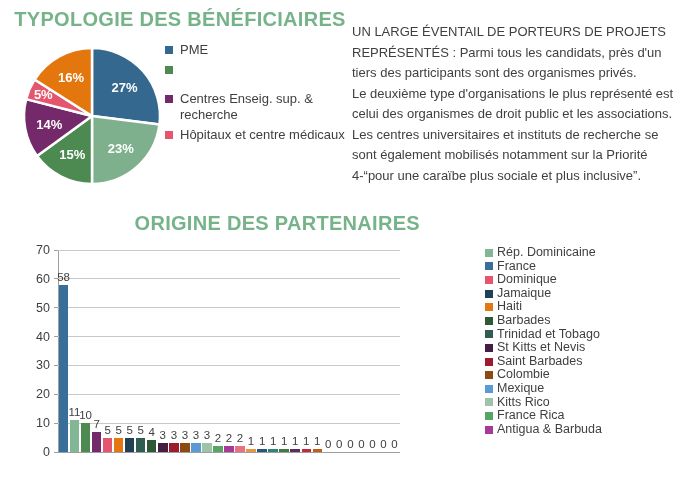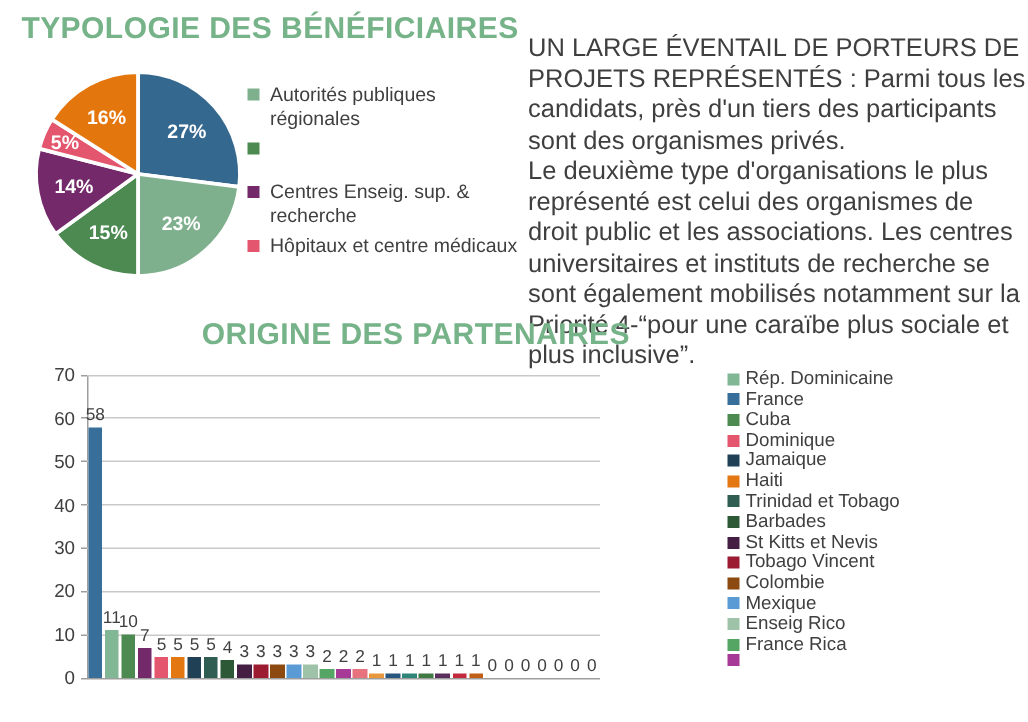--- a/index.html
+++ b/index.html
@@ -17,21 +17,21 @@
   .pie-label{font-weight:bold;font-size:13px;fill:#ffffff;}
   #pie-legend{
     position:absolute;left:165px;top:42px;width:185px;
     display:flex;flex-direction:column;font-size:13px;line-height:16px;
   }
   .pl-item{display:flex;align-items:flex-start;margin-bottom:4px;}
   .pl-item.gap-top{margin-top:13px;}
   .pl-swatch{width:8px;height:8px;flex:0 0 8px;margin:4px 7px 0 0;}
   .text-block{
     position:absolute;left:352px;top:22px;width:333px;
-    font-size:17px;line-height:20.5px;color:#3f3f3f;
+    font-size:13px;line-height:20.5px;color:#3f3f3f;
   }
   .text-block p{margin:0;}
   #bar-chart{position:absolute;left:58px;top:250px;width:342px;height:202px;}
   .gridline{position:absolute;left:0;width:342px;height:1px;background:#c9c9c9;}
   .tick{position:absolute;left:-4px;width:4px;height:1px;background:#9e9e9e;}
   .y-label{
     position:absolute;left:-40px;width:32px;text-align:right;
     font-size:12.5px;color:#404040;line-height:16px;
   }
   .y-axis{position:absolute;left:0;top:0;width:1px;height:202px;background:#9e9e9e;}
@@ -63,23 +63,23 @@
       <text x="51.2" y="109.8" text-anchor="middle" dominant-baseline="central" class="pie-label">15%</text>
       <path d="M 71 71 L 15.99 110.97 A 68 68 0 0 1 5.14 54.09 Z" fill="#73296A" stroke="#ffffff" stroke-width="2.5" stroke-linejoin="round"></path>
       <text x="28.3" y="79.2" text-anchor="middle" dominant-baseline="central" class="pie-label">14%</text>
       <path d="M 71 71 L 5.14 54.09 A 68 68 0 0 1 13.59 34.56 Z" fill="#E4566D" stroke="#ffffff" stroke-width="2.5" stroke-linejoin="round"></path>
       <text x="22.3" y="49.9" text-anchor="middle" dominant-baseline="central" class="pie-label">5%</text>
       <path d="M 71 71 L 13.59 34.56 A 68 68 0 0 1 71.00 3.00 Z" fill="#E4760E" stroke="#ffffff" stroke-width="2.5" stroke-linejoin="round"></path>
       <text x="50.0" y="32.9" text-anchor="middle" dominant-baseline="central" class="pie-label">16%</text>
     </svg>
 
   <div id="pie-legend">
-      <div class="pl-item gap-top">
-        <span class="pl-swatch" style="background: rgb(127, 176, 141);"></span>
-        <span>Autorités publiques régionales</span>
+      <div class="pl-item">
+        <span class="pl-swatch" style="background: rgb(53, 104, 143);"></span>
+        <span>PME</span>
       </div>
       <div class="pl-item">
         <span class="pl-swatch" style="background: rgb(76, 138, 82);"></span>
       </div>
       <div class="pl-item gap-top">
         <span class="pl-swatch" style="background: rgb(115, 41, 106);"></span>
         <span>Centres Enseig. sup. &amp; recherche</span>
       </div>
       <div class="pl-item">
         <span class="pl-swatch" style="background: rgb(228, 86, 109);"></span>
@@ -180,65 +180,62 @@
   <div id="bar-legend">
       <div class="bl-item">
         <span class="bl-swatch" style="background: rgb(130, 183, 149);"></span>
         <span>Rép. Dominicaine</span>
       </div>
       <div class="bl-item">
         <span class="bl-swatch" style="background: rgb(55, 110, 154);"></span>
         <span>France</span>
       </div>
       <div class="bl-item">
-        <span class="bl-swatch" style="background: rgb(76, 138, 82);"></span>
-        <span>Cuba</span>
-      </div>
-      <div class="bl-item">
         <span class="bl-swatch" style="background: rgb(228, 86, 109);"></span>
         <span>Dominique</span>
       </div>
       <div class="bl-item">
         <span class="bl-swatch" style="background: rgb(31, 64, 85);"></span>
         <span>Jamaique</span>
       </div>
       <div class="bl-item">
         <span class="bl-swatch" style="background: rgb(227, 119, 18);"></span>
         <span>Haiti</span>
       </div>
       <div class="bl-item">
+        <span class="bl-swatch" style="background: rgb(46, 89, 54);"></span>
+        <span>Barbades</span>
+      </div>
+      <div class="bl-item">
         <span class="bl-swatch" style="background: rgb(47, 93, 81);"></span>
         <span>Trinidad et Tobago</span>
       </div>
       <div class="bl-item">
-        <span class="bl-swatch" style="background: rgb(46, 89, 54);"></span>
-        <span>Barbades</span>
-      </div>
-      <div class="bl-item">
         <span class="bl-swatch" style="background: rgb(69, 30, 67);"></span>
         <span>St Kitts et Nevis</span>
       </div>
       <div class="bl-item">
         <span class="bl-swatch" style="background: rgb(156, 27, 49);"></span>
-        <span>Tobago Vincent</span>
+        <span>Saint Barbades</span>
       </div>
       <div class="bl-item">
         <span class="bl-swatch" style="background: rgb(140, 74, 16);"></span>
         <span>Colombie</span>
       </div>
       <div class="bl-item">
         <span class="bl-swatch" style="background: rgb(91, 155, 213);"></span>
         <span>Mexique</span>
       </div>
       <div class="bl-item">
         <span class="bl-swatch" style="background: rgb(159, 195, 168);"></span>
-        <span>Enseig Rico</span>
+        <span>Kitts Rico</span>
       </div>
       <div class="bl-item">
         <span class="bl-swatch" style="background: rgb(85, 166, 101);"></span>
         <span>France Rica</span>
       </div>
       <div class="bl-item">
         <span class="bl-swatch" style="background: rgb(167, 58, 150);"></span>
+        <span>Antigua &amp; Barbuda</span>
       </div>
     </div>
 
 </div>
 
 </body></html>

